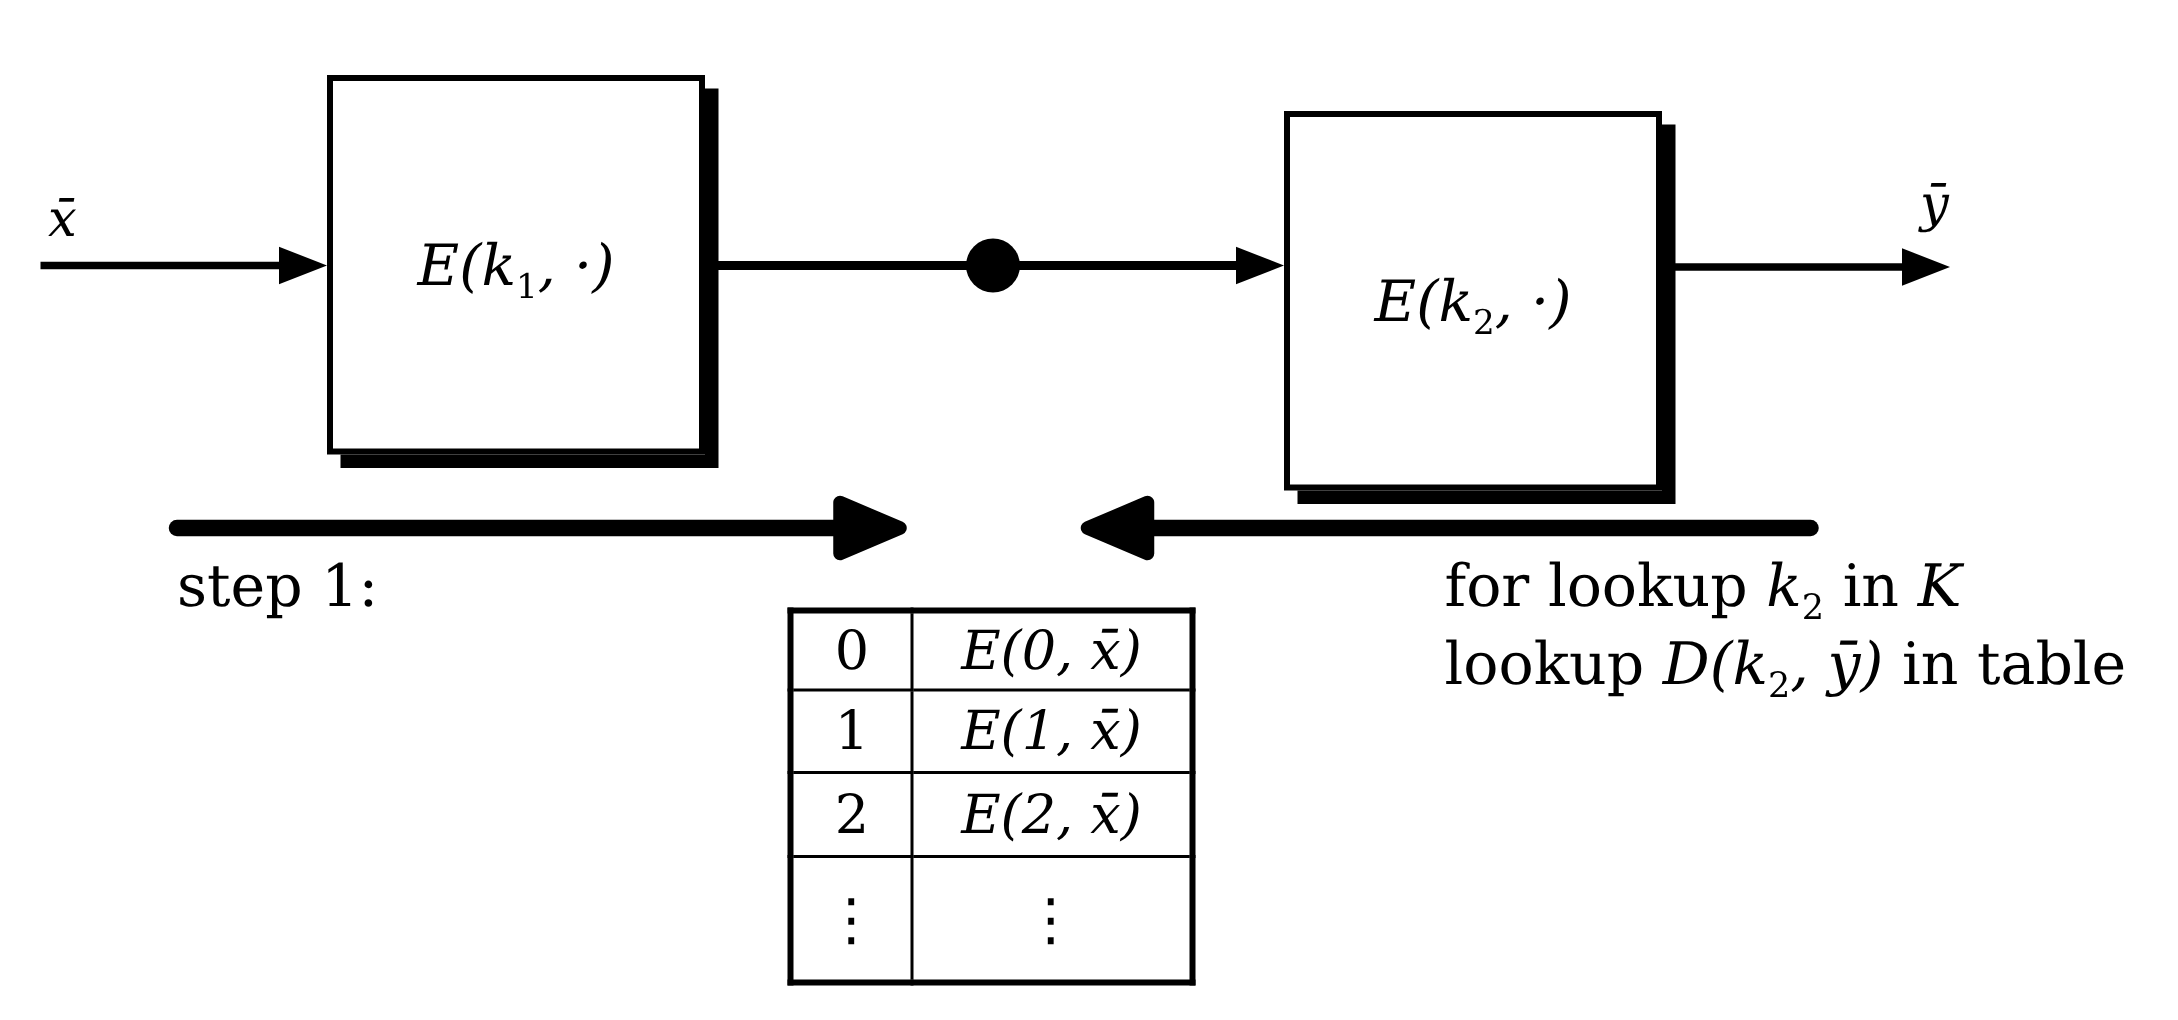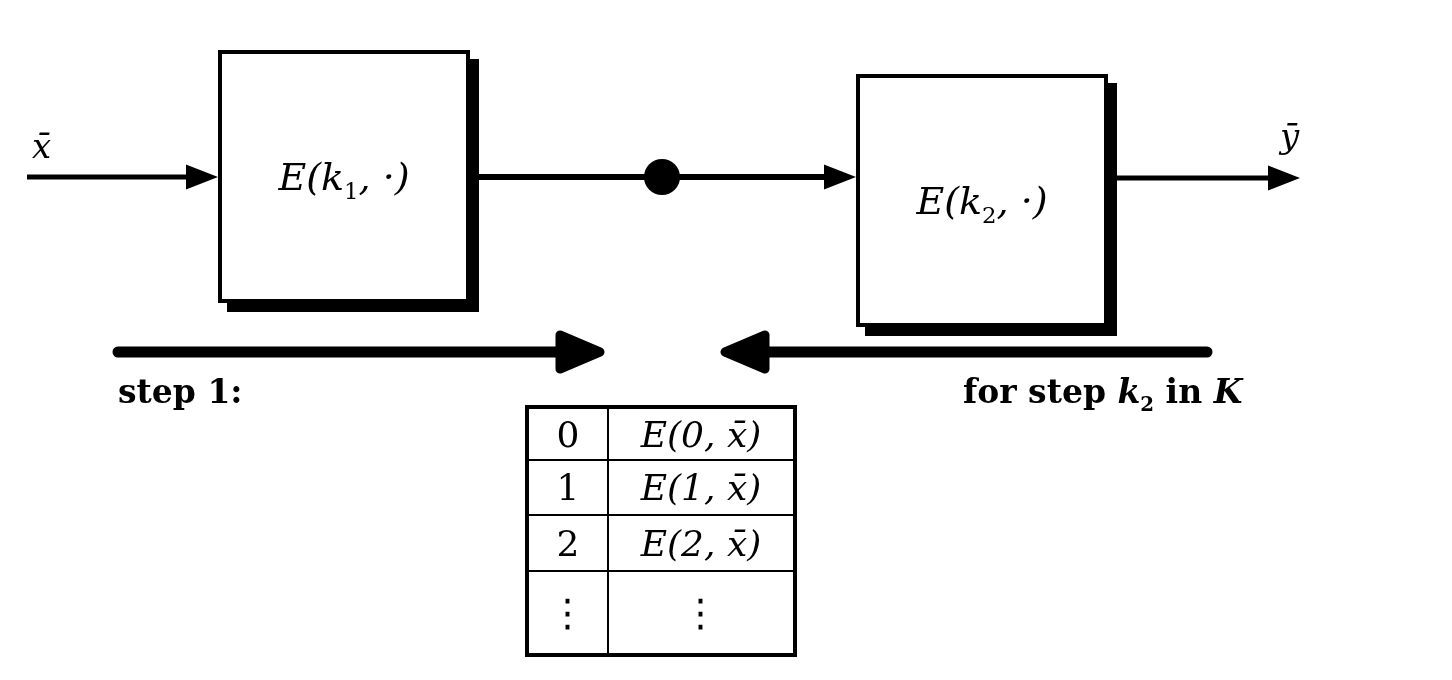--- a/index.html
+++ b/index.html
@@ -25,23 +25,22 @@
   #box2{left:856px;top:50px;margin-top:24px;}
   .box-label{font-size:38px;white-space:nowrap;}
   .math{font-style:italic;}
   .rm{font-style:normal;}
   sub.sb{font-size:60%;font-style:normal;line-height:0;}
   .io-label{position:absolute;font-size:34px;font-style:italic;white-space:nowrap;}
   #in-label{left:32px;top:126px;}
   #out-label{left:1280px;top:116px;}
   .step{
     position:absolute;
-    font-size:33px;line-height:52px;
+    font-size:39px;line-height:52px;
     white-space:nowrap;
-    font-weight:bold;
   }
   #step1{left:118px;top:366px;}
   #step2{left:963px;top:366px;}
   .lut{
     position:absolute;left:525px;top:405px;
     width:272px;height:252px;
     border-collapse:collapse;table-layout:fixed;
     background:#fff;
   }
   .lut{border:4px solid #000;}
@@ -86,21 +85,22 @@
   </div>
   <div class="box" id="box2">
     <div class="box-label"><span class="math">E(k</span><sub class="sb">2</sub><span class="math">, ·)</span></div>
   </div>
 
   <div class="step" id="step1">
     <div class="rm">step 1:</div>
   </div>
 
   <div class="step" id="step2">
-    <div><span class="rm">for step </span><span class="math">k</span><sub class="sb">2</sub><span class="rm"> in </span><span class="math">K</span></div>
+    <div><span class="rm">for lookup </span><span class="math">k</span><sub class="sb">2</sub><span class="rm"> in </span><span class="math">K</span></div>
+    <div><span class="rm">lookup </span><span class="math">D(k</span><sub class="sb">2</sub><span class="math">, ȳ)</span><span class="rm"> in table</span></div>
   </div>
 
   <table class="lut">
     <tbody>
         <tr style="height:53px;">
       <td class="key">0</td>
       <td class="val">E(0, x̄)</td>
     </tr>
     <tr style="height:55px;">
       <td class="key">1</td>

